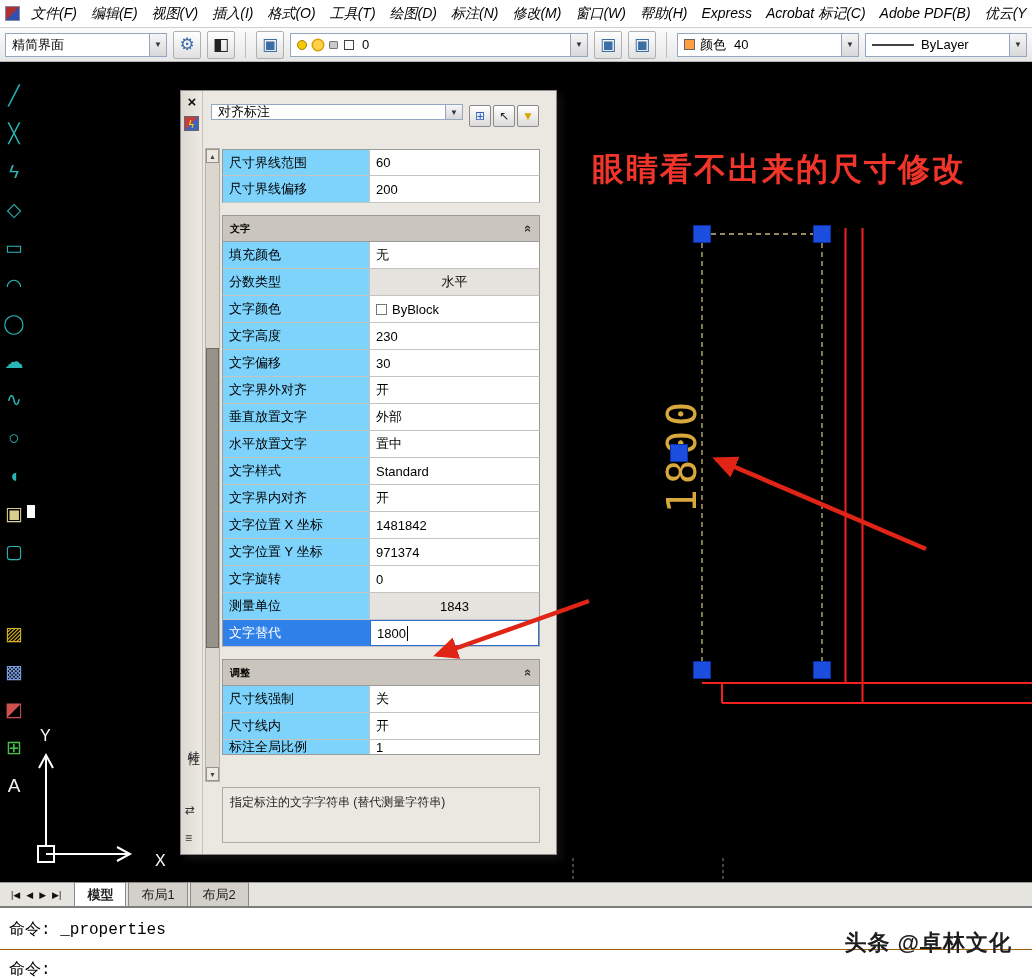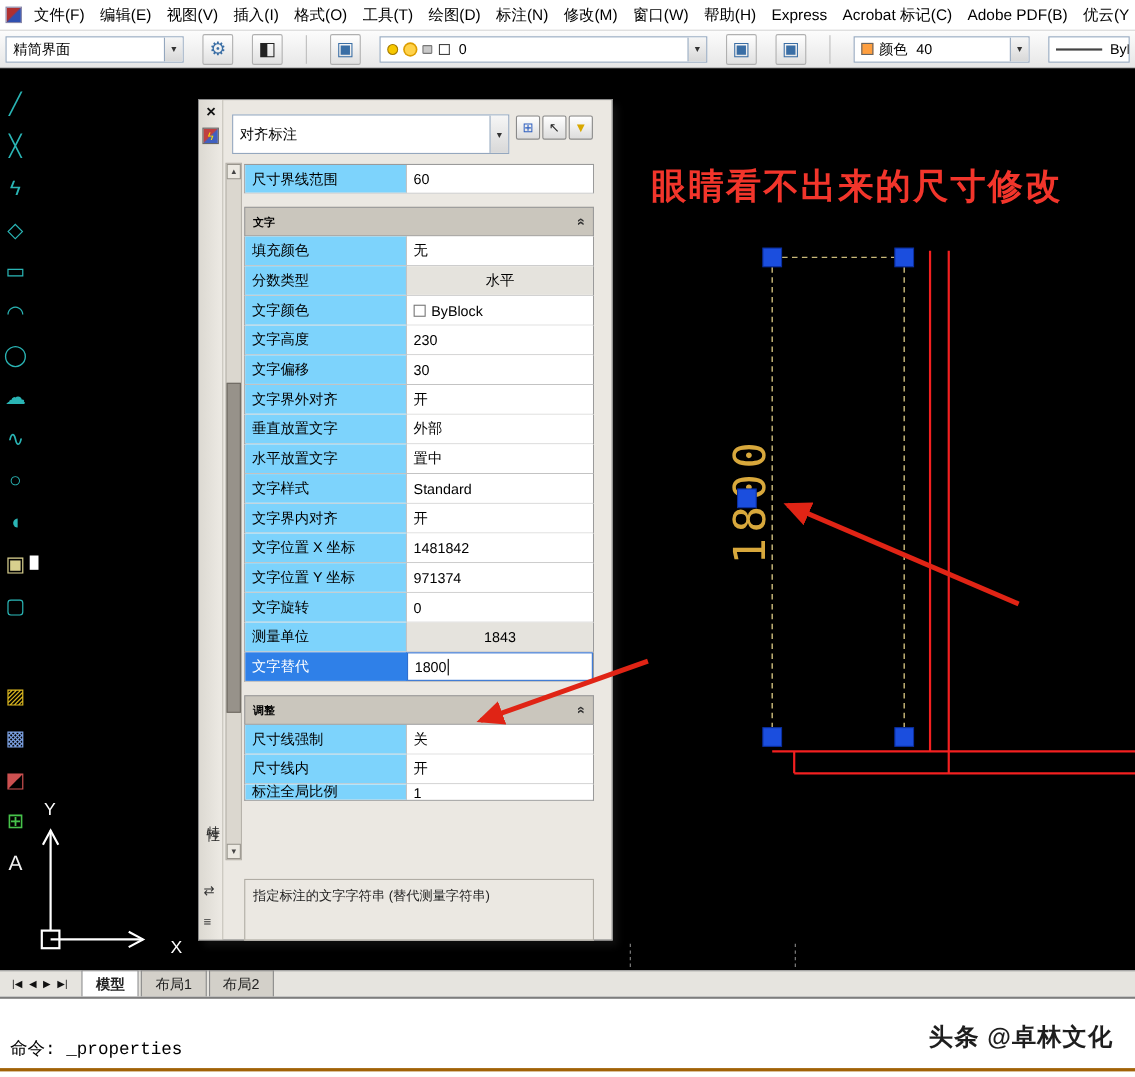--- a/index.html
+++ b/index.html
@@ -6,26 +6,26 @@
   html,body{width:1032px;height:979px;}
   body{position:relative;overflow:hidden;background:#fff;color:#000;
        font-family:"Liberation Sans","DejaVu Sans",sans-serif;font-size:13px;}
 
   
   .menubar{position:absolute;left:0;top:0;width:1032px;height:28px;background:#fff;
            border-bottom:1px solid #cfcfcf;display:flex;align-items:center;
            white-space:nowrap;overflow:hidden;}
   .app-icon{width:15px;height:15px;margin:0 4px 0 5px;border:1px solid #88a;
             background:linear-gradient(135deg,#b03030 45%,#3050b0 55%);flex:0 0 auto;}
-  .menu-item{padding:0 7px;font-size:14px;cursor:default;}
+  .menu-item{padding:0 7px;font-size:14px;cursor:default;font-style:italic;}
 
   
   .toolbar{position:absolute;left:0;top:28px;width:1032px;height:34px;
            background:linear-gradient(#fcfcfc,#e7e7e7);border-bottom:1px solid #b5b5b5;
-           display:flex;align-items:center;gap:17px;padding:0 5px;}
+           display:flex;align-items:center;gap:6px;padding:0 5px;}
   .combo{height:24px;background:#fff;border:1px solid #94a7be;display:flex;
          align-items:center;font-size:13px;overflow:hidden;}
   .combo .ctext{padding-left:6px;}
   .combo .arrow{width:17px;height:100%;margin-left:auto;border-left:1px solid #94a7be;
                 background:linear-gradient(#f6f6f6,#d8d8d8);display:flex;align-items:center;
                 justify-content:center;font-size:8px;color:#333;flex:0 0 auto;}
   .tbtn{width:28px;height:28px;border:1px solid #b0b0b0;border-radius:2px;
         background:linear-gradient(#ffffff,#e0e0e0);display:flex;align-items:center;
         justify-content:center;font-size:17px;color:#3a6ea5;flex:0 0 auto;}
   .sep{width:1px;height:26px;background:#bdbdbd;margin:0 4px;flex:0 0 auto;}
@@ -50,21 +50,21 @@
   .strip{position:absolute;left:0;top:0;width:22px;height:100%;
          background:linear-gradient(90deg,#dcd9d2,#edeae4);border-right:1px solid #c6c2ba;}
   .close-x{position:absolute;left:3px;top:3px;width:16px;height:16px;text-align:center;
            line-height:16px;font-size:15px;font-weight:bold;color:#111;}
   .pal-icon{position:absolute;left:3px;top:25px;width:15px;height:15px;text-align:center;
             line-height:15px;font-size:10px;color:#ffe100;
             background:linear-gradient(135deg,#c04040 45%,#4060c0 55%);border:1px solid #666;}
   .vtitle{position:absolute;left:4px;top:650px;writing-mode:vertical-rl;text-orientation:upright;
           font-size:12px;letter-spacing:3px;color:#222;}
   .strip-ico{position:absolute;left:4px;font-size:12px;color:#333;}
-  .obj-combo{position:absolute;left:30px;top:13px;width:252px;height:36px;}
+  .obj-combo{position:absolute;left:30px;top:13px;width:252px;height:16px;}
   .pbtn{position:absolute;top:14px;width:22px;height:22px;border:1px solid #8a8a8a;border-radius:2px;
         background:linear-gradient(#ffffff,#dcdcdc);display:flex;align-items:center;
         justify-content:center;font-size:12px;}
   .scroll{position:absolute;left:24px;top:57px;width:15px;height:634px;background:#dbd7cf;
           border:1px solid #b6b2aa;}
   .sbtn{position:absolute;left:0;width:13px;height:14px;background:#ece9e2;border:1px solid #98948c;
         font-size:7px;display:flex;align-items:center;justify-content:center;color:#444;}
   .sbtn.up{top:0;}
   .sbtn.down{bottom:0;}
   .sthumb{position:absolute;left:0;top:199px;width:13px;height:300px;background:#97928a;
@@ -81,35 +81,35 @@
   .pcell{display:flex;align-items:center;padding:0 6px;font-size:13px;overflow:hidden;
          white-space:nowrap;}
   .plabel{width:147px;background:#7dd3fc;border-right:1px solid #c3c3c3;flex:0 0 auto;}
   .plabel.sel{background:#2f80e8;color:#fff;border-right-color:#2f80e8;}
   .pvalue{flex:1;background:#fff;}
   .pvalue.ro{background:#e5e3dd;justify-content:center;}
   .pvalue.vsel{border:1px solid #2f6fd0;}
   .swatch{width:11px;height:11px;border:1px solid #777;margin-right:5px;flex:0 0 auto;}
   .caret{width:1px;height:15px;background:#000;margin-left:1px;}
   .pdesc{position:absolute;left:41px;top:696px;width:318px;height:56px;background:#ebe8e2;
-         border:1px solid #b0aca4;padding:6px 7px;font-size:12px;color:#222;line-height:16px;margin-top:12px;}
+         border:1px solid #b0aca4;padding:6px 7px;font-size:12px;color:#222;line-height:16px;}
 
   
   .tabbar{position:absolute;left:0;top:882px;width:1032px;height:24px;background:#e6e4df;
           border-top:1px solid #9a9a9a;display:flex;align-items:flex-end;padding-left:8px;}
   .tabnav{display:flex;align-items:center;height:100%;margin-right:8px;}
   .tabnav-btn{font-size:9px;padding:0 3px;color:#111;}
   .doc-tab{padding:3px 12px 2px;font-size:13px;background:#d3d0c9;border:1px solid #8a8a8a;
            border-bottom:none;margin-left:2px;color:#222;}
   .doc-tab.active{background:#ffffff;font-weight:bold;}
 
   
   .cmd{position:absolute;left:0;top:906px;width:1032px;height:73px;background:#fff;
        border-top:2px solid #7d7d7d;font-family:"Liberation Mono","DejaVu Sans Mono",monospace;}
-  .cmd-line1{height:42px;border-bottom:3px solid #a16207;padding:11px 9px 0;font-size:16px;margin-top:24px;}
+  .cmd-line1{height:42px;border-bottom:1px solid #a16207;padding:11px 9px 0;font-size:16px;}
   .cmd-line2{padding:9px 9px 0;font-size:16px;}
   .watermark{position:absolute;right:20px;top:20px;font-size:22px;font-weight:bold;color:#1e1e1e;
              font-family:"Liberation Sans","DejaVu Sans",sans-serif;letter-spacing:1px;}
 
   
   .overlay{position:absolute;left:0;top:0;width:1032px;height:979px;z-index:60;pointer-events:none;}
 </style>
 </head>
 <body>
 
@@ -157,21 +157,21 @@
     <span style="margin-left:8px;">0</span>
     <span class="arrow">▼</span>
   </div>
   <div class="tbtn">
     <span>▣</span>
   </div>
   <div class="tbtn">
     <span>▣</span>
   </div>
   <div class="sep"></div>
-  <div class="combo" style="width:160px">
+  <div class="combo" style="width:182px">
     <span class="cswatch" style="background: rgb(255, 159, 63);"></span>
     <span>颜色</span>
     <span style="margin-left:8px;">40</span>
     <span class="arrow">▼</span>
   </div>
   <div class="combo" style="flex:1">
     <span class="ltline"></span>
     <span>ByLayer</span>
     <span class="arrow">▼</span>
   </div>
@@ -273,20 +273,26 @@
     <div class="sbtn down">▼</div>
   </div>
 
   <div class="pgrid">
       <div class="prow">
         <div class="pcell plabel">尺寸界线范围</div>
         <div class="pcell pvalue">
           <span>60</span>
         </div>
       </div>
+      <div class="prow">
+        <div class="pcell plabel">尺寸界线偏移</div>
+        <div class="pcell pvalue">
+          <span>200</span>
+        </div>
+      </div>
       <div class="prow psection">
         <span class="sec-label">文字</span>
         <span class="chevron">«</span>
       </div>
       <div class="prow">
         <div class="pcell plabel">填充颜色</div>
         <div class="pcell pvalue">
           <span>无</span>
         </div>
       </div>

